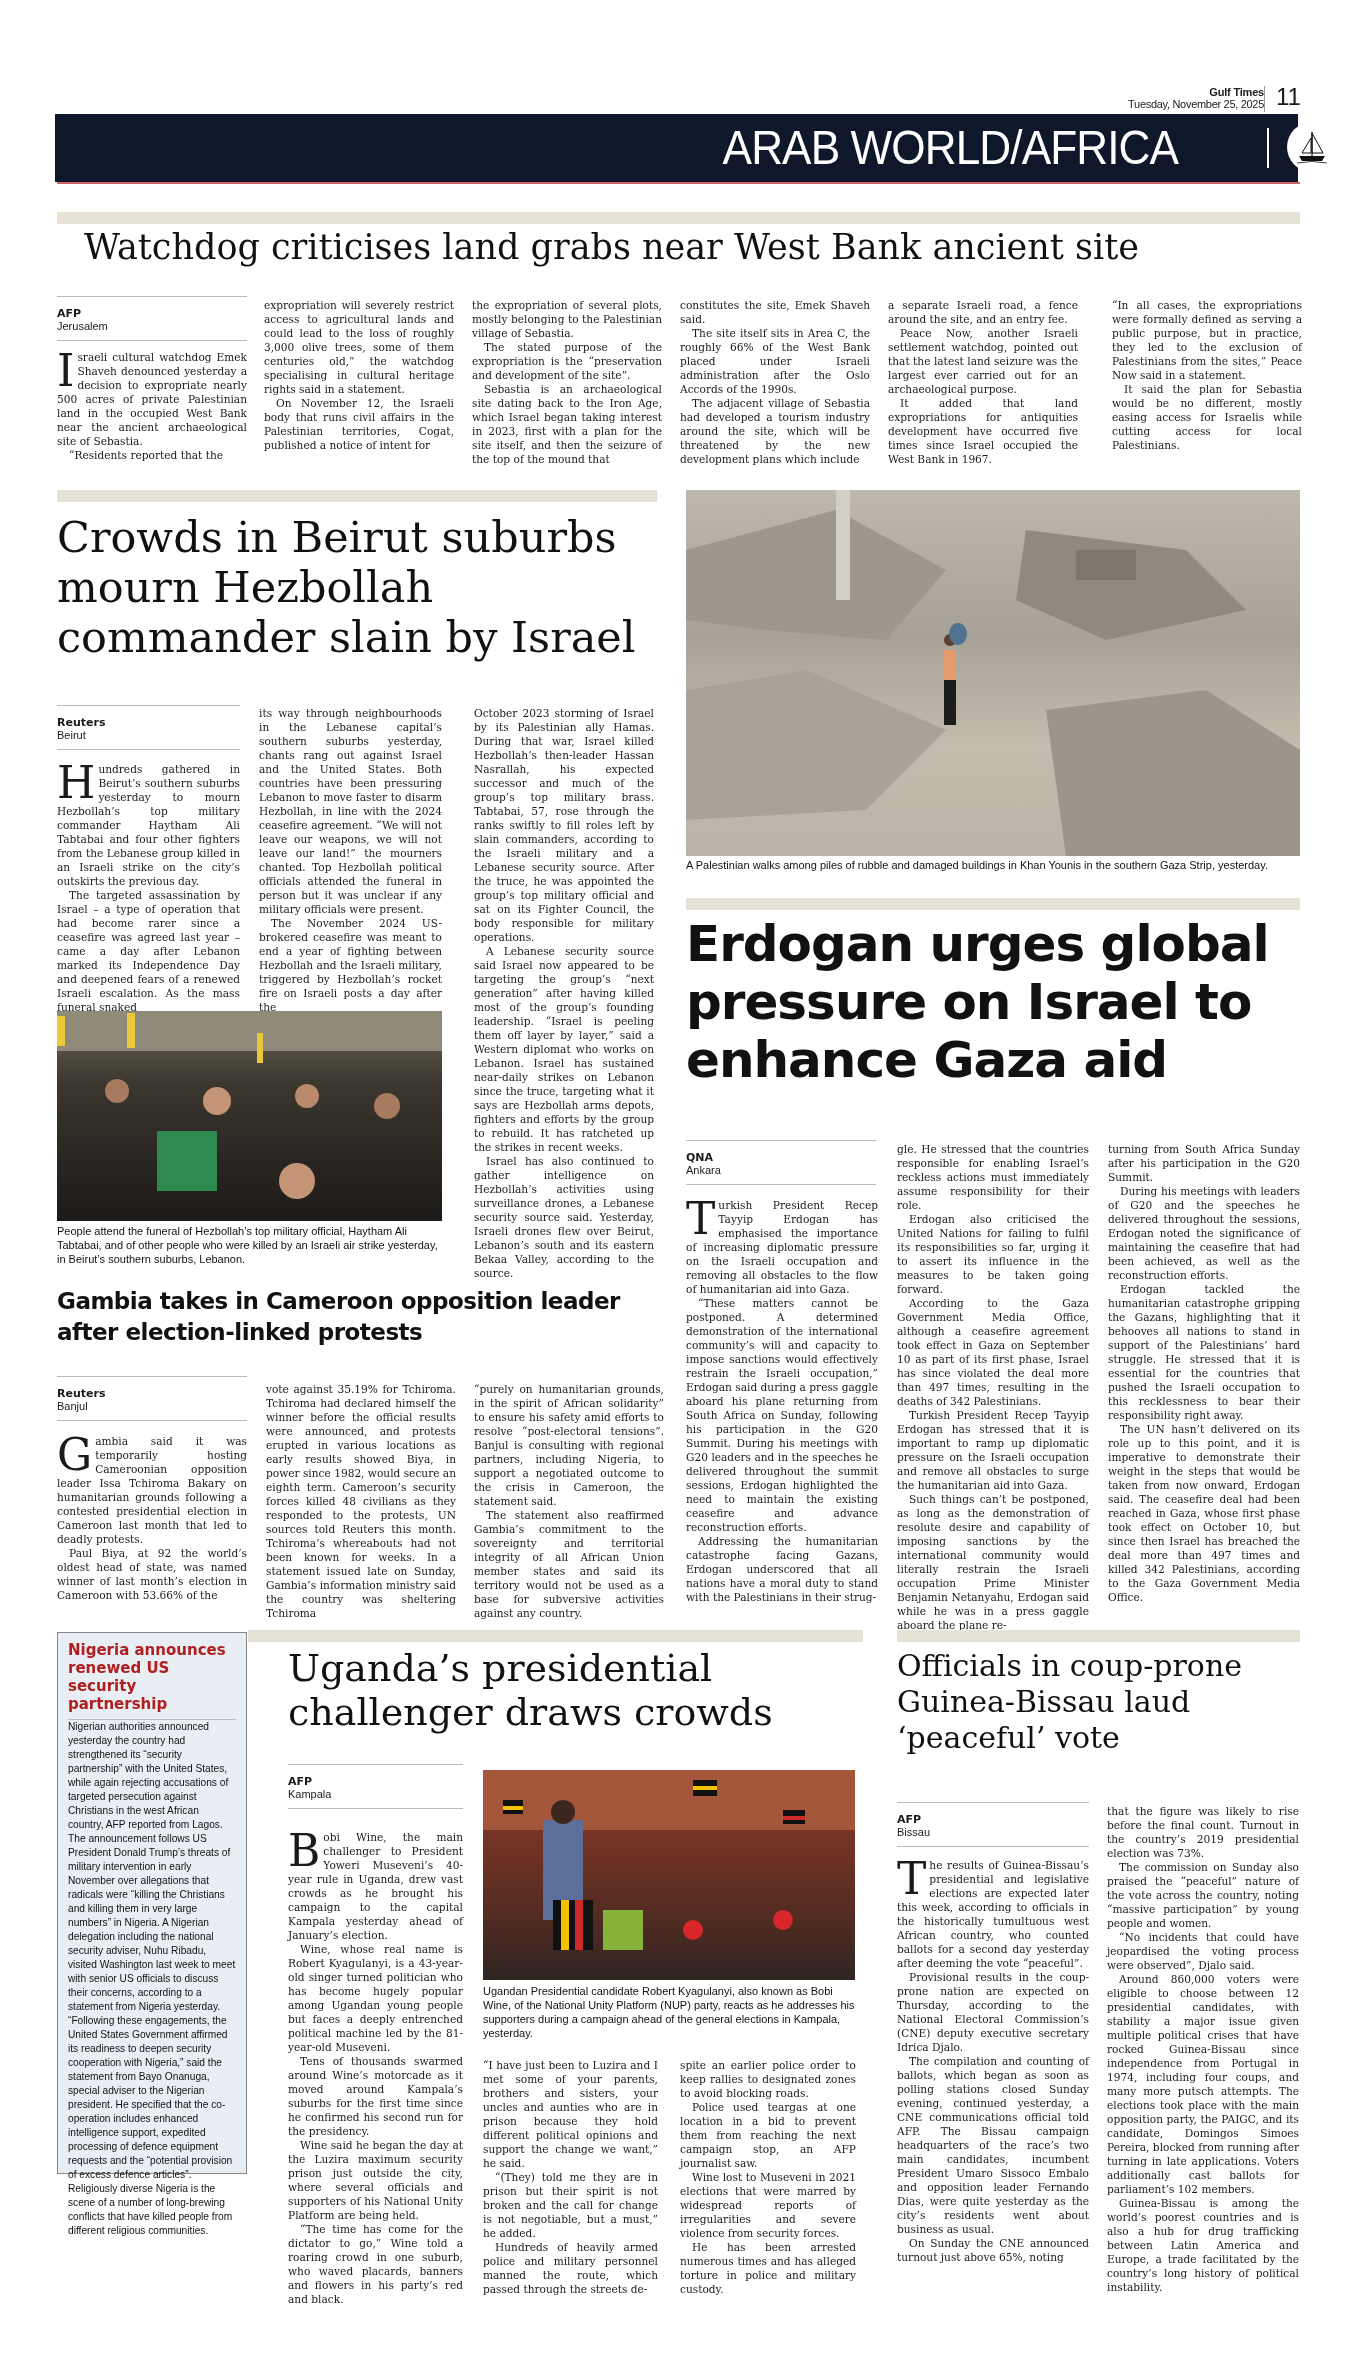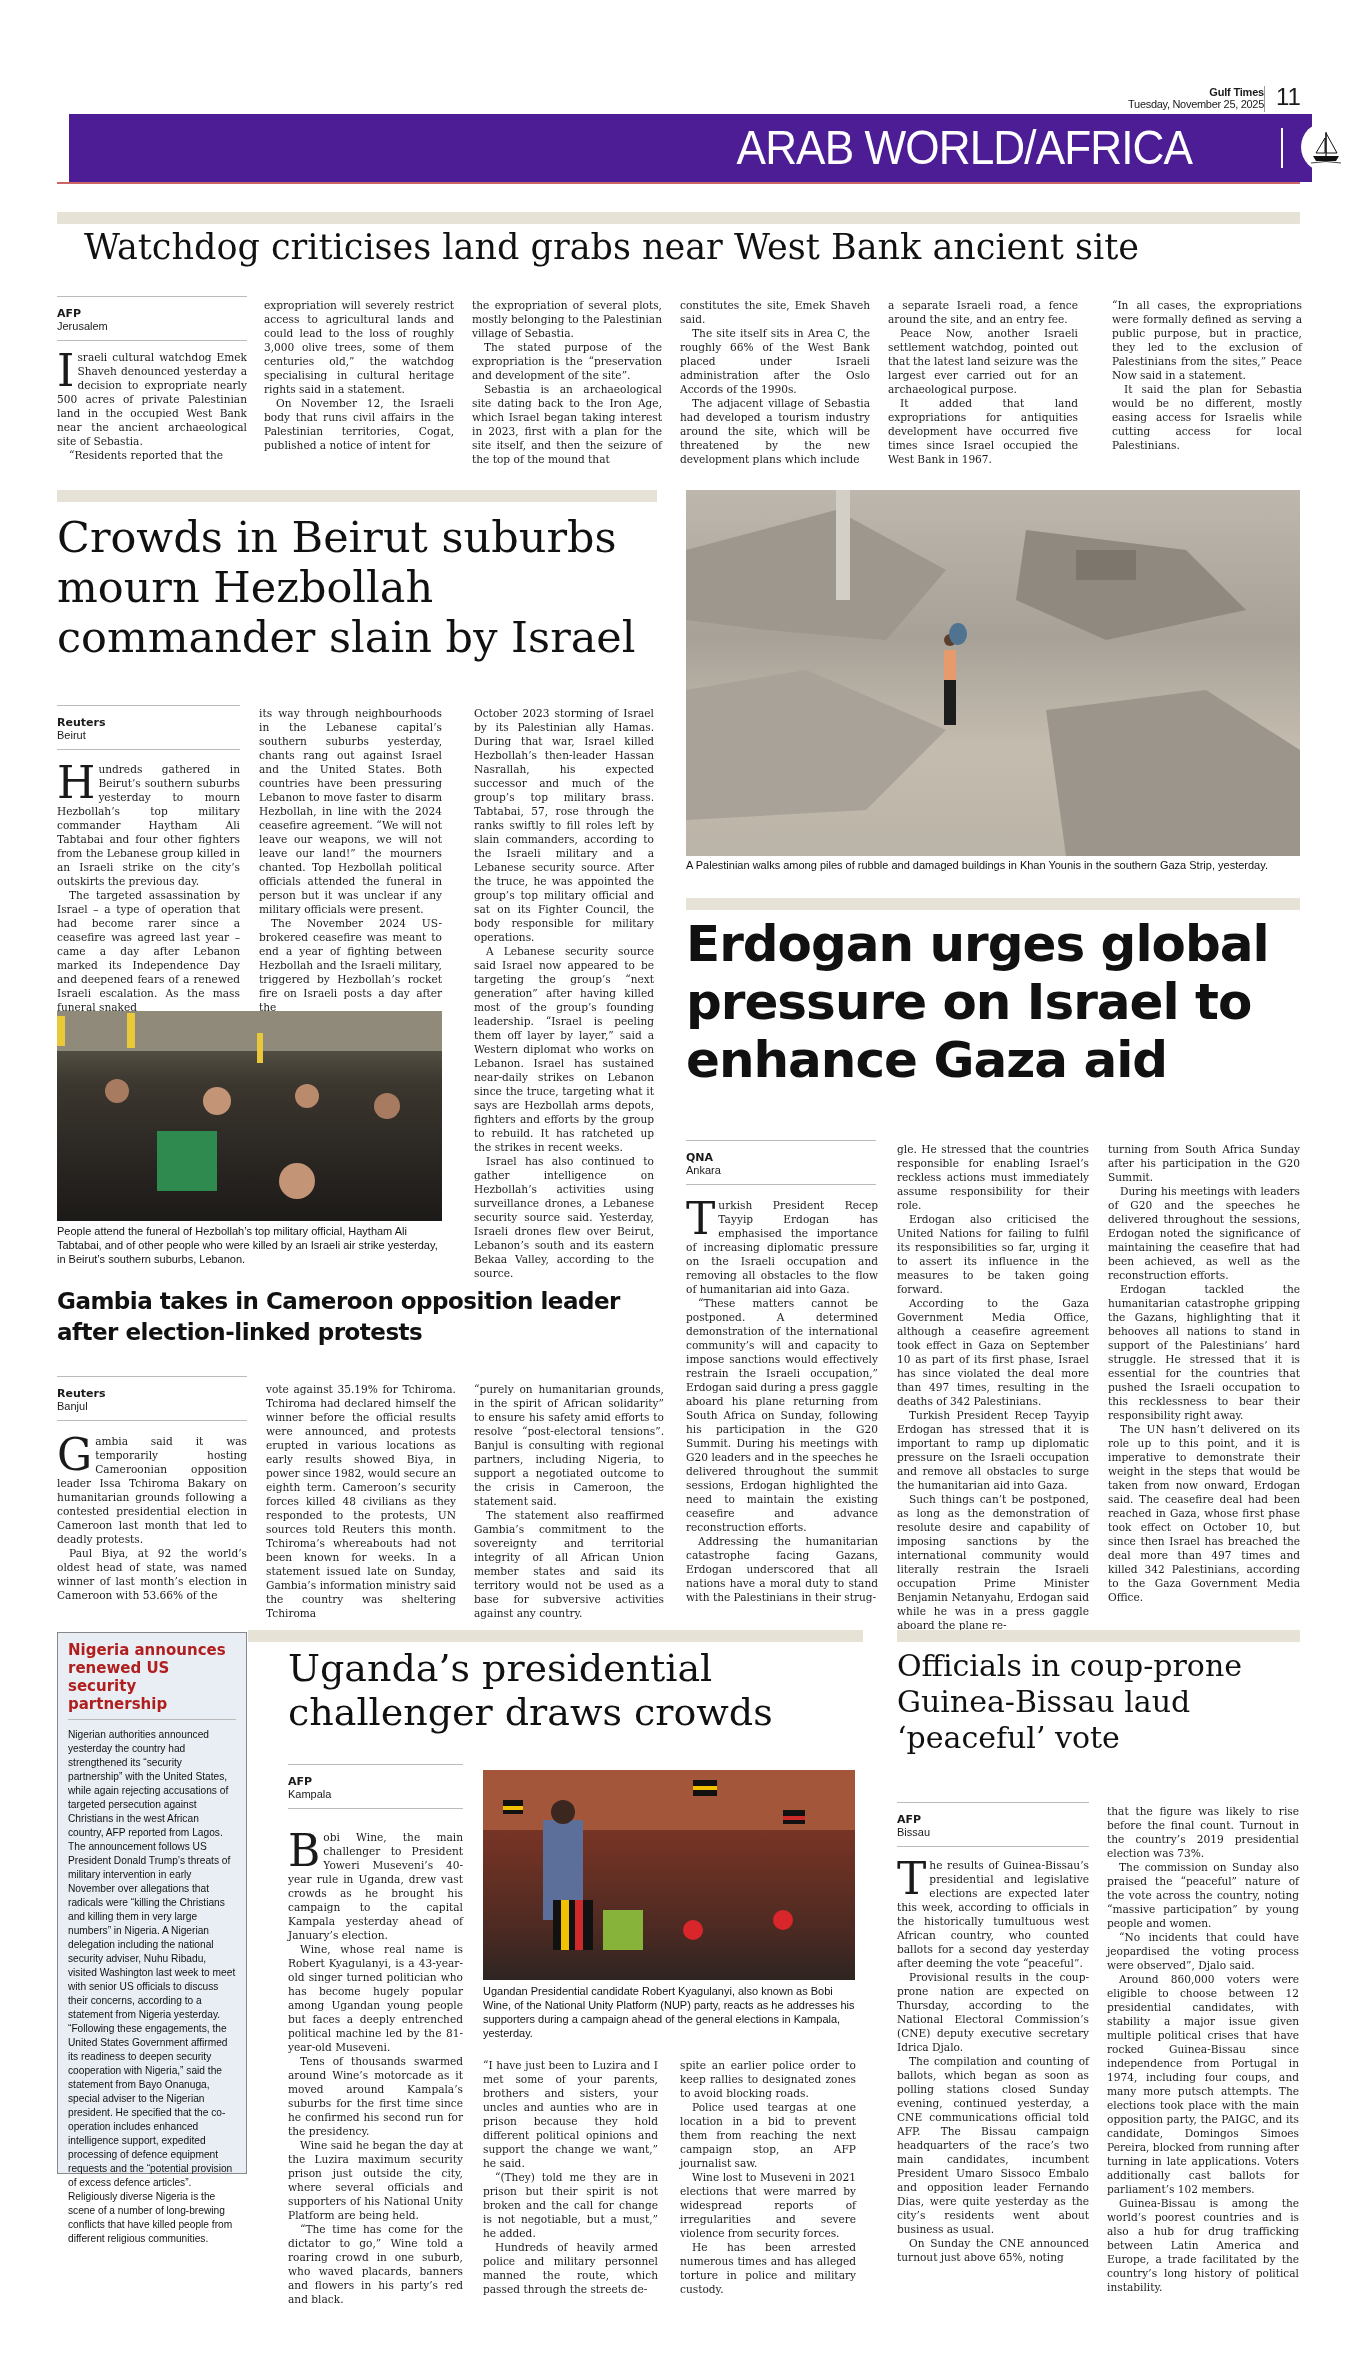--- a/index.html
+++ b/index.html
@@ -5,21 +5,21 @@
   * { box-sizing: border-box; margin: 0; padding: 0; }
   html, body { width: 1351px; height: 2365px; background: #ffffff; overflow: hidden; }
   body { position: relative; font-family: "DejaVu Serif", serif; color: #1a1a1a; }
 
   
   .masthead-name { position: absolute; right: 87px; top: 86px; font-family: "Liberation Sans", sans-serif; font-weight: bold; font-size: 11px; text-align: right; letter-spacing: -0.2px; }
   .masthead-date { position: absolute; right: 87px; top: 98px; font-family: "Liberation Sans", sans-serif; font-size: 11px; text-align: right; letter-spacing: -0.3px; }
   .masthead-sep { position: absolute; left: 1264px; top: 86px; width: 1px; height: 26px; background: #999; }
   .page-number { position: absolute; left: 1276px; top: 83px; font-family: "Liberation Sans", sans-serif; font-size: 24px; }
 
-  .section-bar { position: absolute; left: 69px; top: 114px; width: 1243px; height: 68px; background: #4c1d95; }
+  .section-bar { position: absolute; left: 55px; top: 114px; width: 1243px; height: 68px; background: #0f172a; }
   .section-title { position: absolute; right: 120px; top: 6px; font-family: "Liberation Sans", sans-serif; font-size: 48px; color: #fff; letter-spacing: -1px; font-weight: 300; transform: scaleX(0.92); transform-origin: right center; }
   .section-divider { position: absolute; left: 1212px; top: 14px; width: 2px; height: 40px; background: #fff; }
   .logo-circle { position: absolute; left: 1232px; top: 8px; width: 50px; height: 50px; border-radius: 50%; background: #fff; }
   .section-rule { position: absolute; left: 57px; top: 182px; width: 1243px; height: 2px; background: #c66; }
 
   .tan-bar { position: absolute; background: #e6e2d6; }
 
   .headline { position: absolute; font-family: "DejaVu Serif", serif; color: #111; line-height: 1.12; }
   .headline.bold { font-weight: bold; font-family: "DejaVu Sans", sans-serif; }
 
@@ -29,21 +29,21 @@
 
   .col { position: absolute; font-family: "DejaVu Serif", serif; font-size: 10.6px; line-height: 14px; text-align: justify; color: #1a1a1a; }
   .col p { text-indent: 12px; }
   .col p.first { text-indent: 0; }
   .dropcap { float: left; font-size: 44px; line-height: 38px; margin: 2px 3px 0 0; font-family: "DejaVu Serif", serif; }
 
   .photo { position: absolute; overflow: hidden; }
   .caption { position: absolute; font-family: "Liberation Sans", sans-serif; font-size: 11px; line-height: 14px; color: #111; }
 
   .sidebar-box { position: absolute; left: 57px; top: 1632px; width: 190px; height: 542px; background: #e8eef4; border: 1px solid #888; padding: 8px 10px; }
-  .sidebar-title { font-family: "DejaVu Sans", sans-serif; font-weight: bold; color: #b01e1e; font-size: 15px; line-height: 18px; padding-bottom: 6px; border-bottom: 1px solid #bbb; margin-bottom: 8px; }
+  .sidebar-title { font-family: "DejaVu Sans", sans-serif; font-weight: bold; color: #b01e1e; font-size: 15px; line-height: 18px; padding-bottom: 6px; border-bottom: 1px solid #bbb; }
   .sidebar-body { font-family: "Liberation Sans", sans-serif; font-size: 10.2px; line-height: 14px; color: #111; }
 </style>
 </head>
 <body>
 
 <div class="masthead-name">Gulf Times</div>
 <div class="masthead-date">Tuesday, November 25, 2025</div>
 <div class="masthead-sep"></div>
 <div class="page-number">11</div>
 

